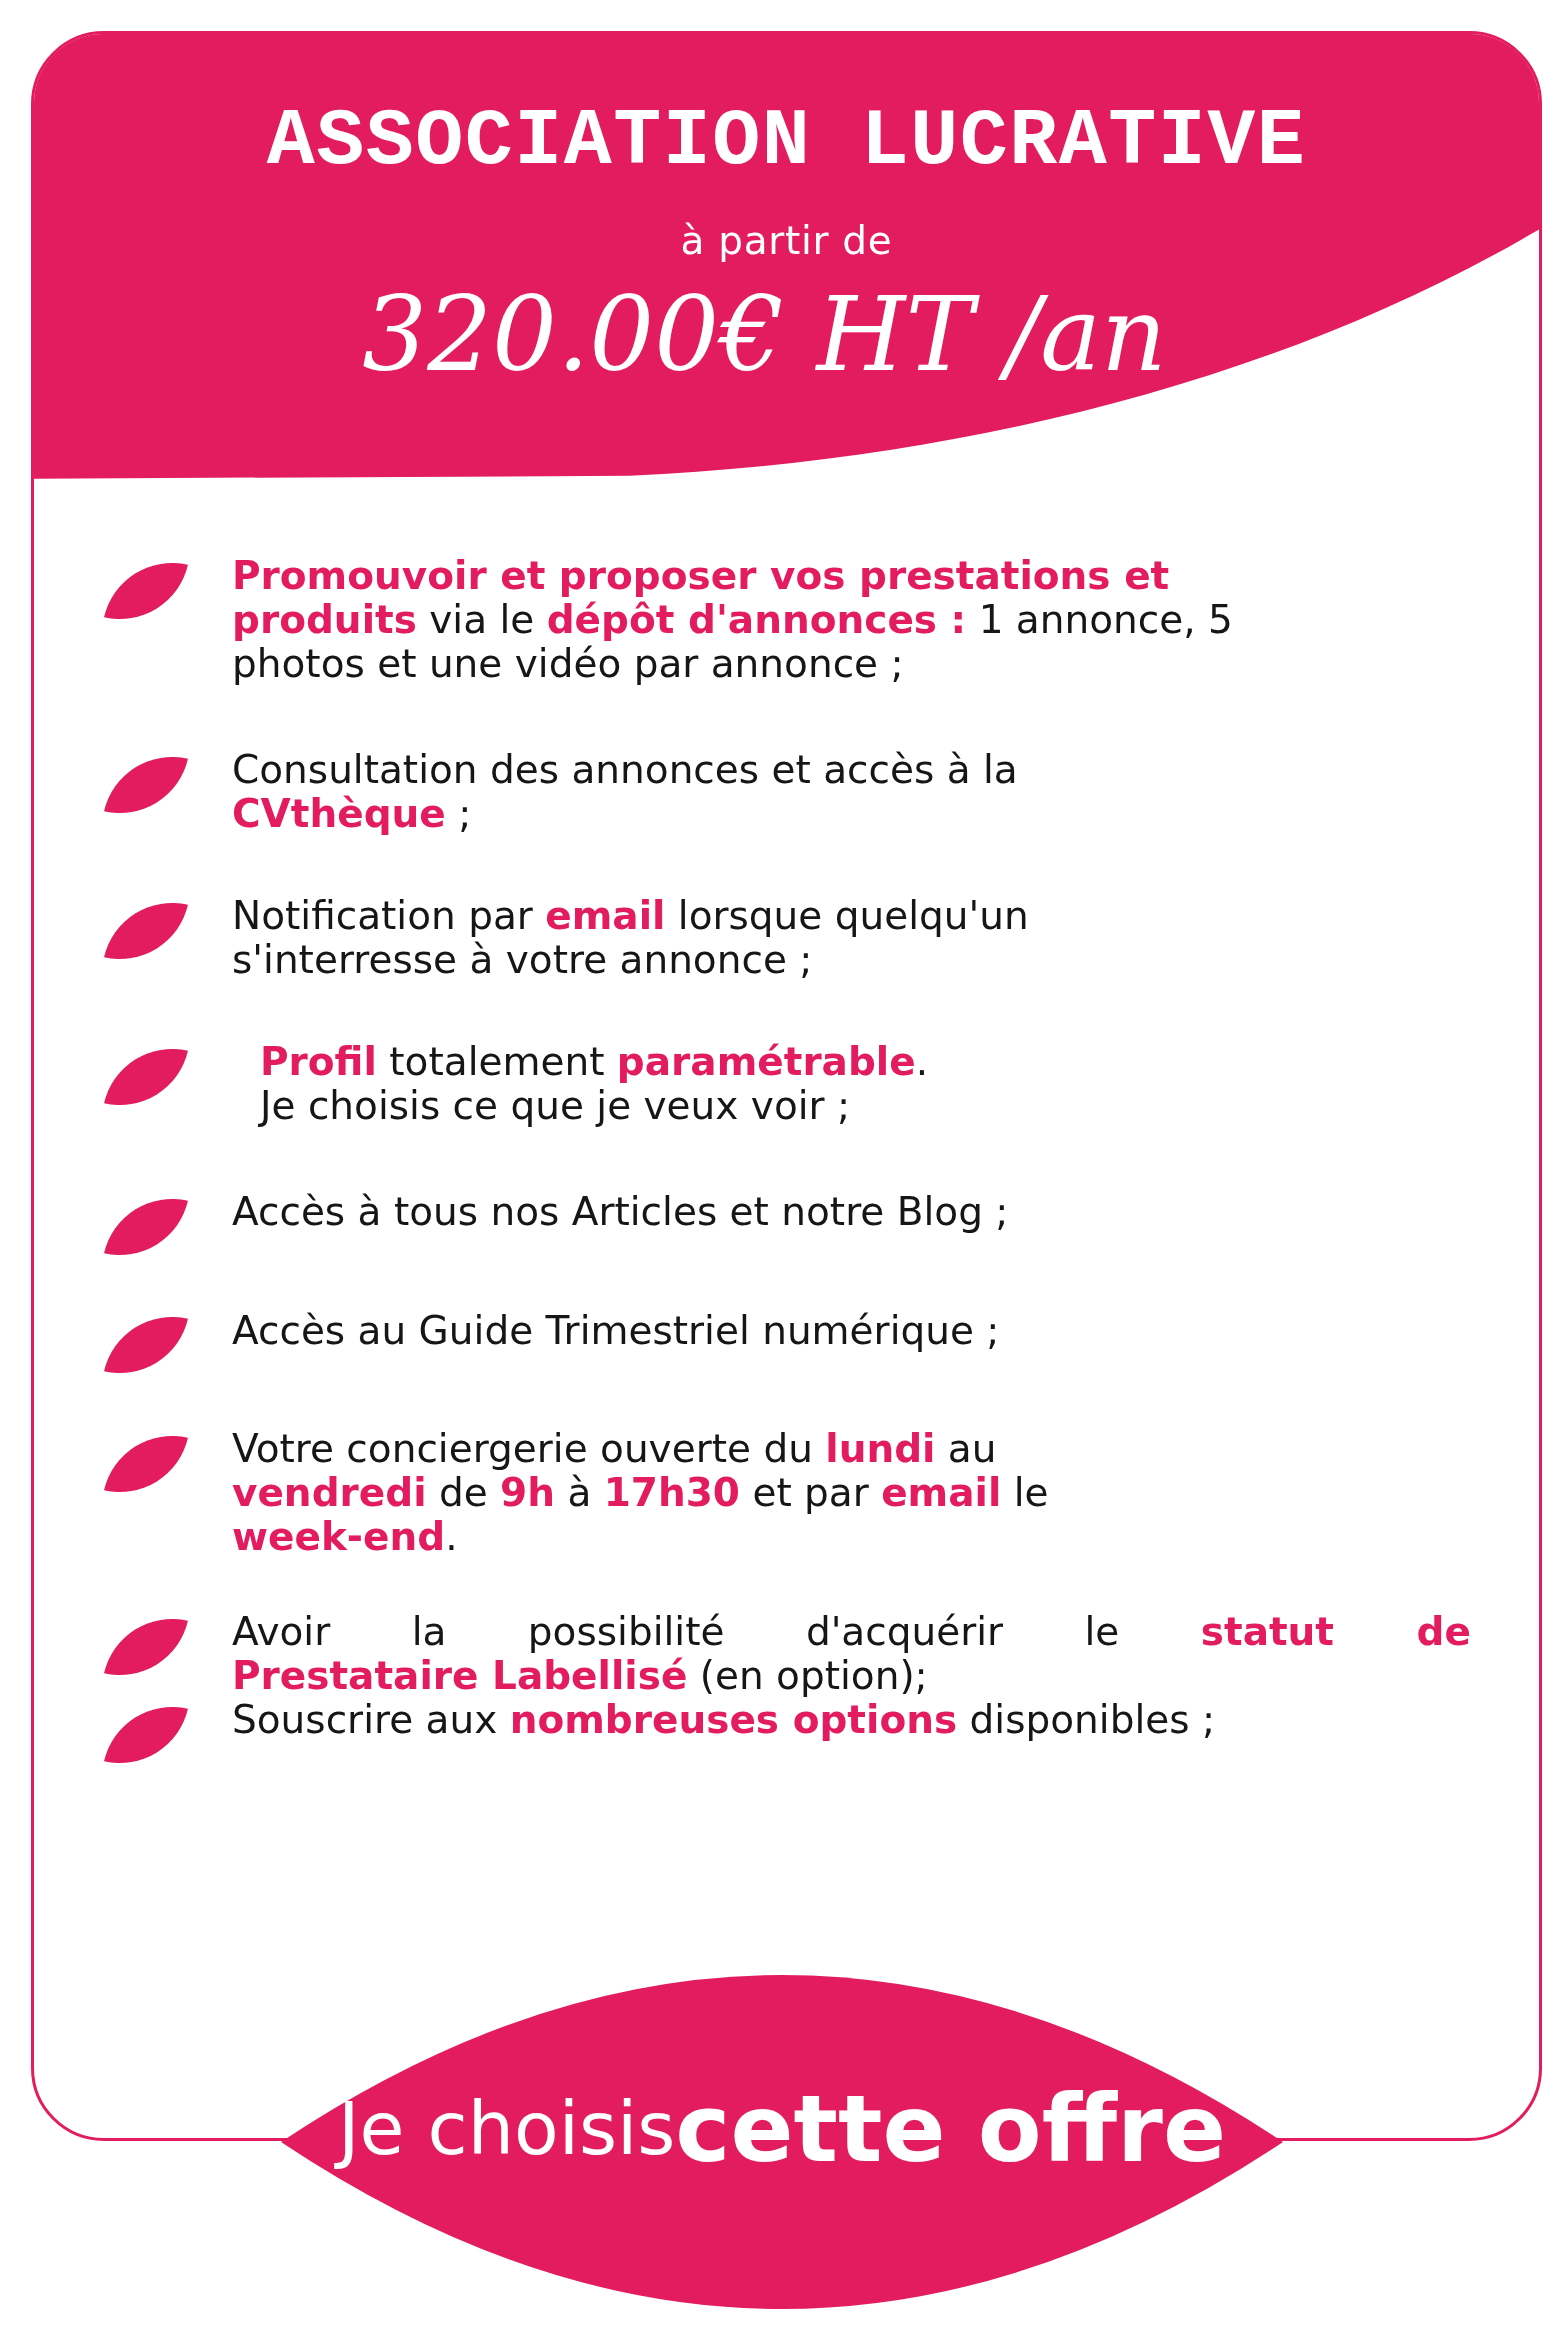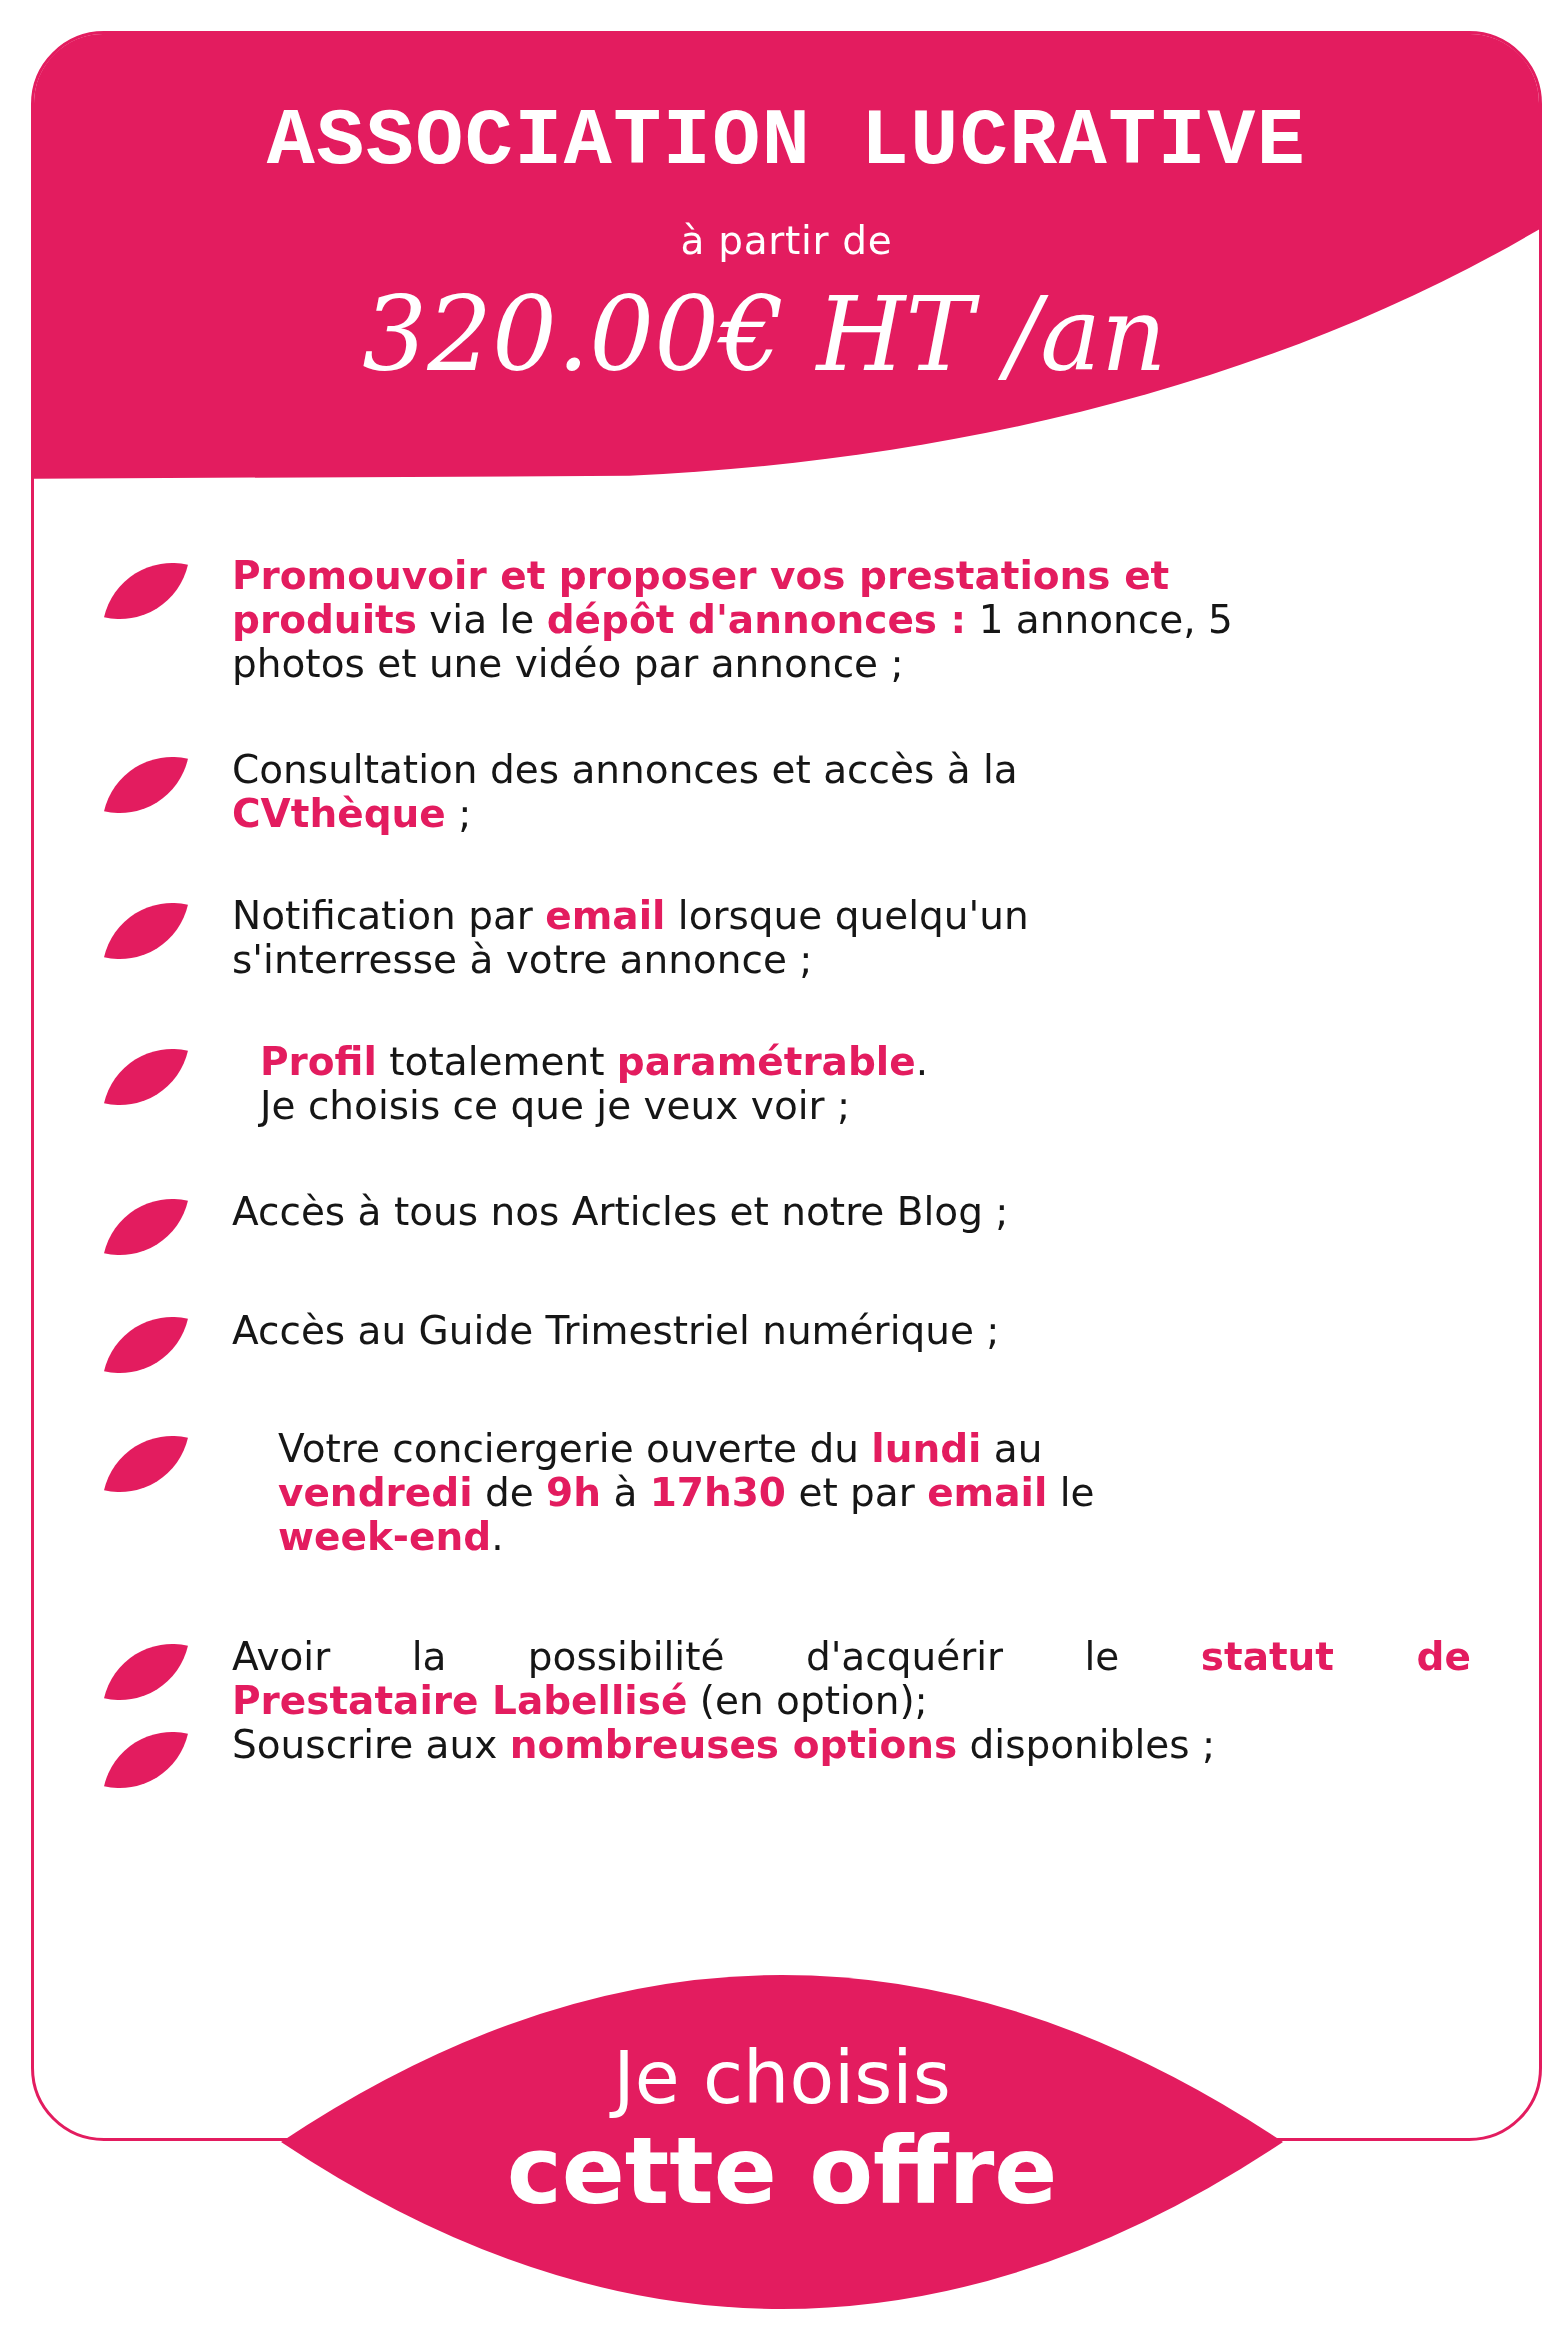--- a/index.html
+++ b/index.html
@@ -83,21 +83,21 @@
   .feature-item {
     display: flex;
     align-items: flex-start;
   }
   .feature-item:nth-child(1) { margin-bottom: 62px; }
   .feature-item:nth-child(2) { margin-bottom: 58px; }
   .feature-item:nth-child(3) { margin-bottom: 58px; }
   .feature-item:nth-child(4) { margin-bottom: 62px; gap: 28px; }
   .feature-item:nth-child(5) { margin-bottom: 47px; }
   .feature-item:nth-child(6) { margin-bottom: 47px; }
-  .feature-item:nth-child(7) { margin-bottom: 76px; gap: 46px; }
+  .feature-item:nth-child(7) { margin-bottom: 51px; }
   .feature-item:nth-child(8) { }
 
   .leaf {
     flex: 0 0 auto;
     width: 70px;
     height: 70px;
     margin-top: 1.5px;
     background: var(--accent);
     border-radius: 100% 0;
     transform: rotate(13deg);
@@ -128,21 +128,21 @@
     width: 1002px;
     height: 334px;
     cursor: pointer;
   }
   .cta svg { position: absolute; inset: 0; width: 100%; height: 100%; }
   .lens-path { fill: var(--accent); }
   .cta-text {
     position: absolute;
     inset: 0;
     display: flex;
-    flex-direction: column;
+    flex-direction: row;
     align-items: center;
     justify-content: center;
     transform: translateY(-13px);
     color: #ffffff;
   }
   .cta-line1 { font-size: 73px; line-height: 1.15; }
   .cta-line2 { font-size: 93px; font-weight: bold; line-height: 1.1; }
 </style>
 </head>
 <body>

